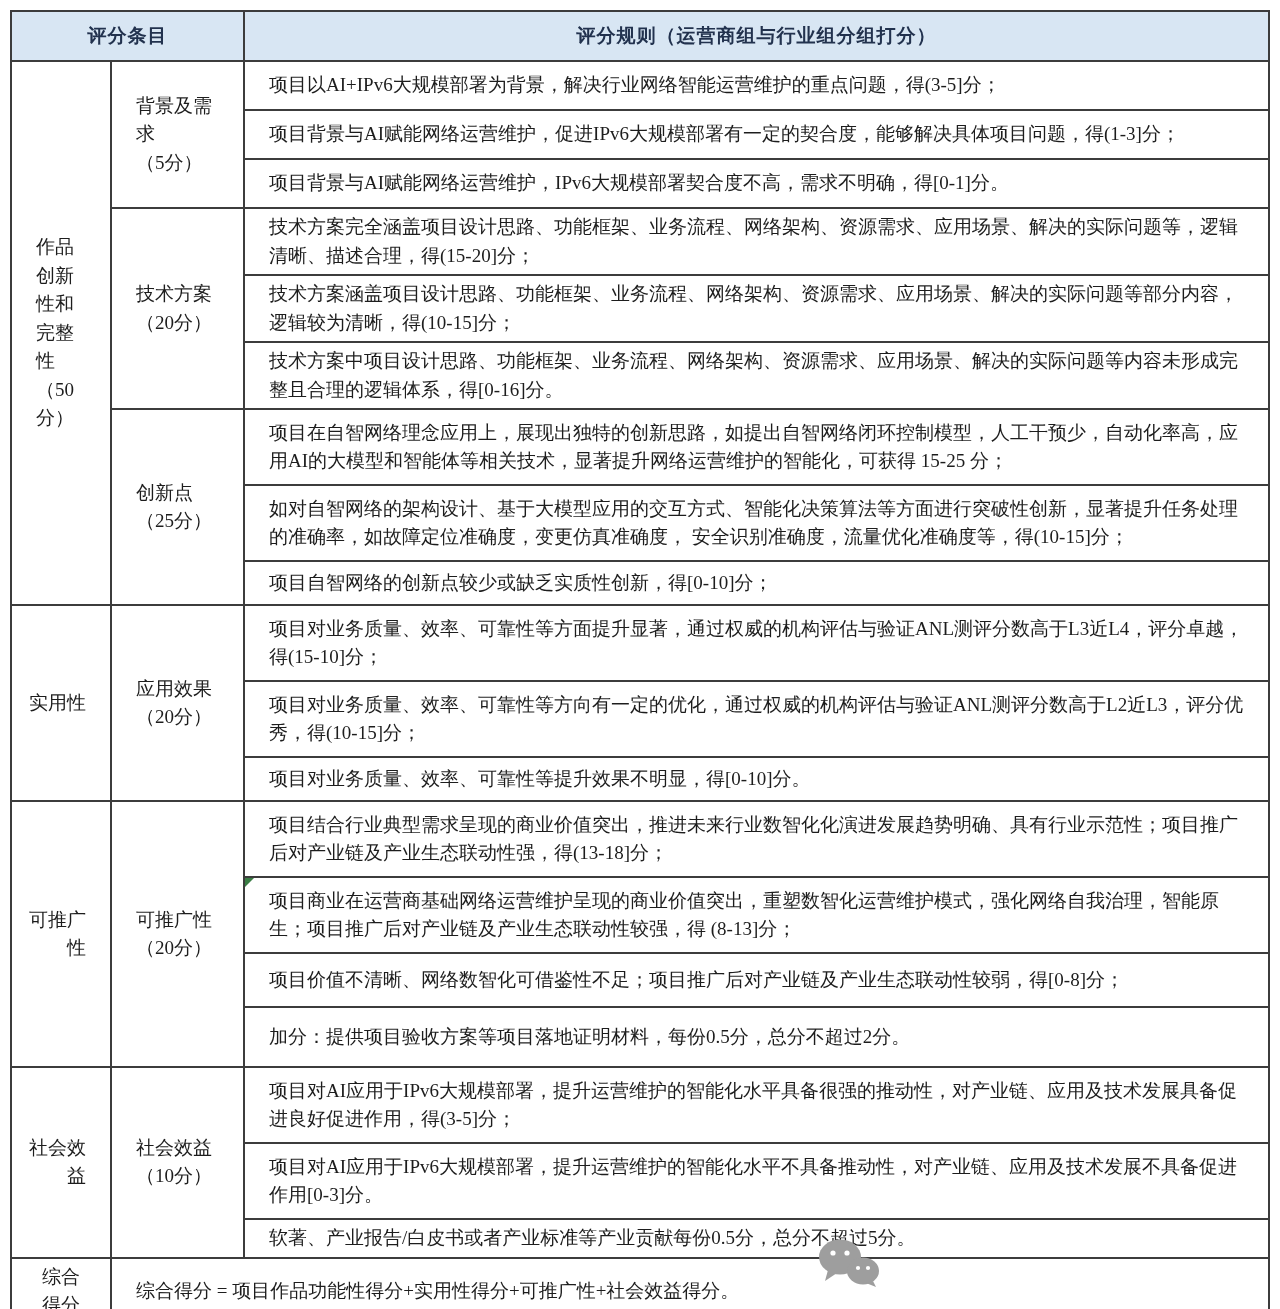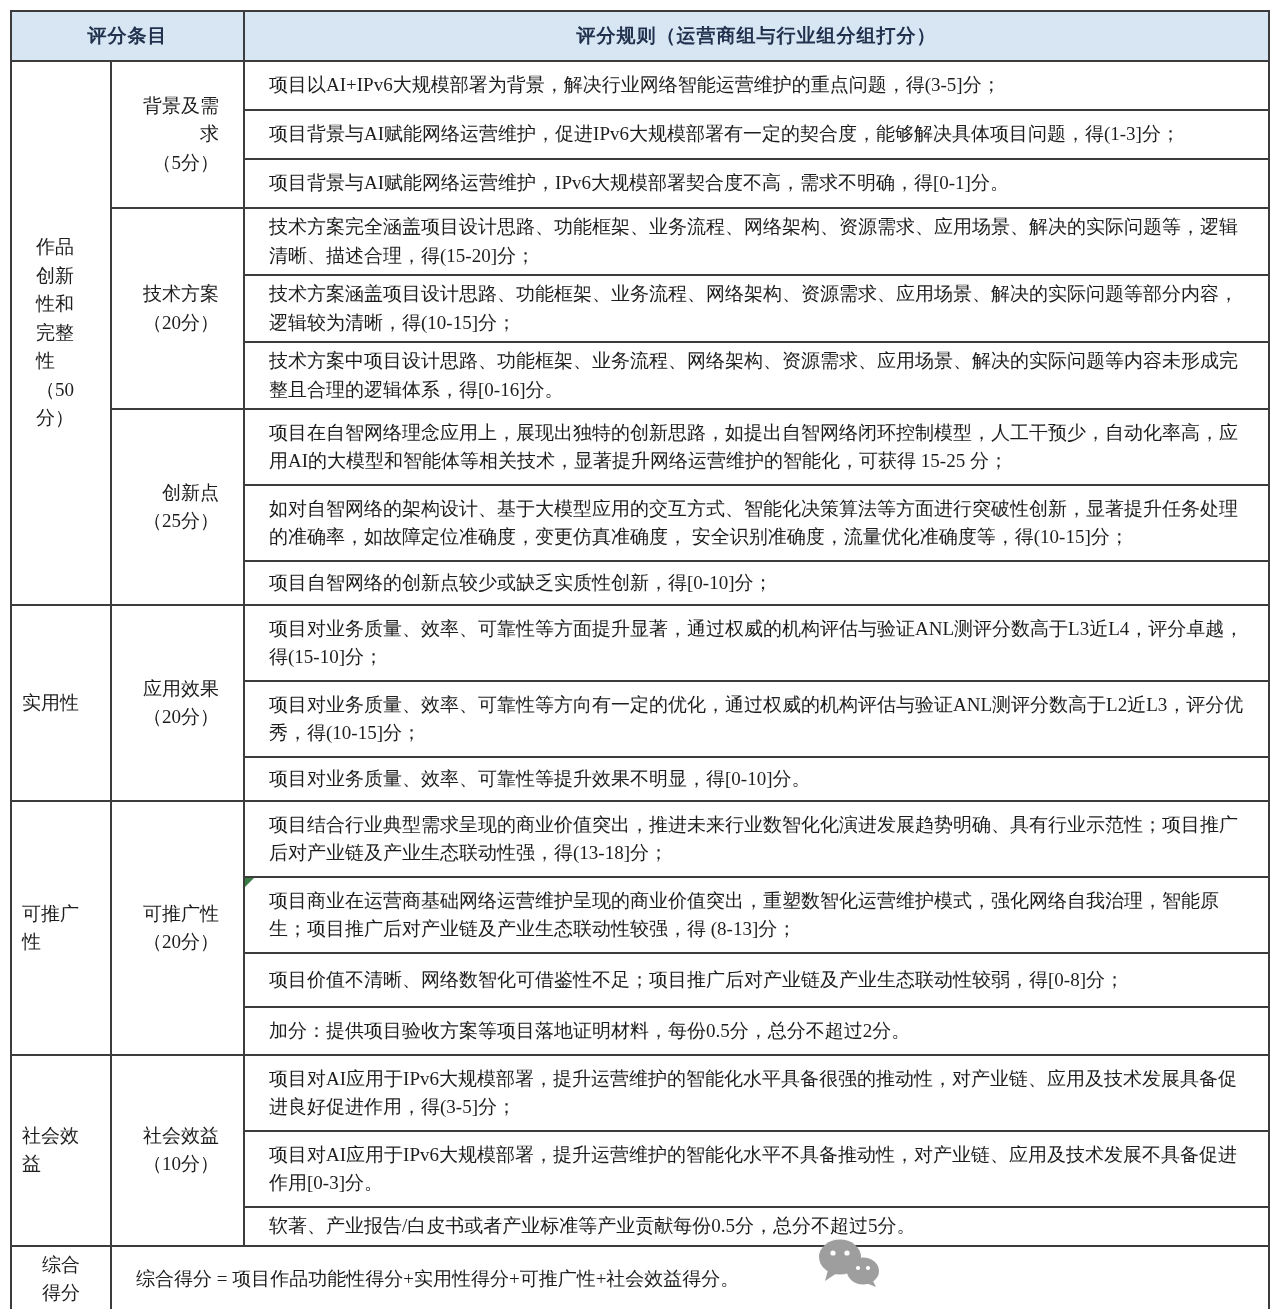--- a/index.html
+++ b/index.html
@@ -42,38 +42,38 @@
     color: #22324e;
     letter-spacing: 1px;
   }
   td.cat {
     text-align: left;
     font-size: 20px;
     padding: 4px 6px;
     white-space: pre-line;
     vertical-align: middle;
   }
-  td.cat.center { text-align: left; padding-left: 10px; }
+  td.cat.center { text-align: right; padding-left: 10px; }
   td.sub {
-    text-align: right;
+    text-align: left;
     font-size: 20px;
     white-space: pre-line;
   }
   td.rule { text-align: left; }
   td.footer-label { text-align: center; font-size: 20px; }
   td.formula { text-align: left; font-size: 19px; margin-top: 7px; }
 
   
   tr.rh-head { height: 50px; }
   tr.rh-s  { height: 49px; }
   tr.rh-m  { height: 66px; }
   tr.rh-l  { height: 76px; }
   tr.rh-xs { height: 44px; }
   tr.rh-x  { height: 54px; }
-  tr.rh-x2 { height: 48px; }
+  tr.rh-x2 { height: 60px; }
   tr.rh-f  { height: 48px; }
   tr.rh-t  { height: 38px; }
 
   .corner-marker {
     position: absolute;
     left: 0; top: 0;
     width: 0; height: 0;
     border-top: 9px solid #3a7d44;
     border-right: 9px solid transparent;
   }

